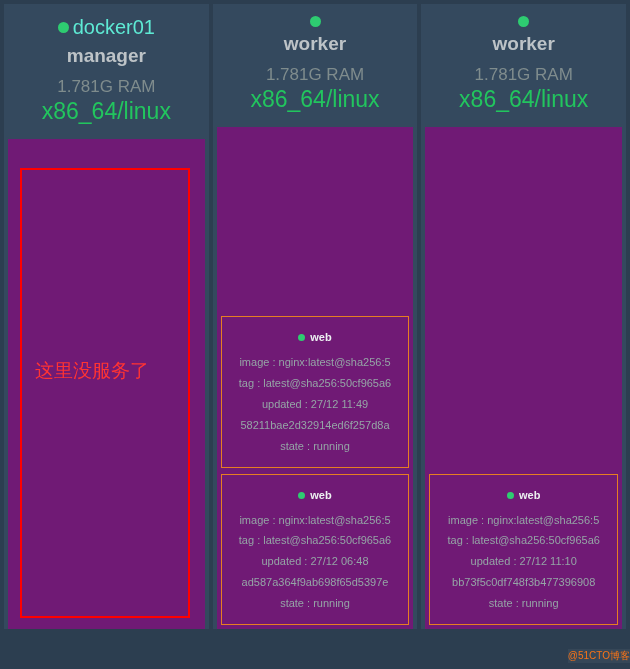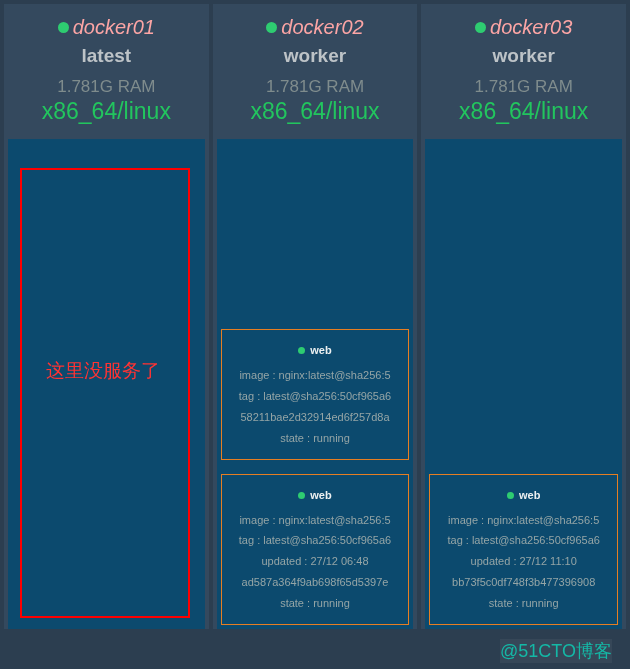--- a/index.html
+++ b/index.html
@@ -38,49 +38,48 @@
       margin-bottom: 6px;
     }
     .status-dot {
       width: 11px;
       height: 11px;
       background: #2ecc71;
       border-radius: 50%;
       display: inline-block;
     }
     .node-name {
-      color: #fca5a5;
+      color: #5eead4;
       font-size: 20px;
-      font-style: italic;
     }
     .node-role {
       color: #bdc3c7;
       font-size: 19px;
       font-weight: bold;
       margin-bottom: 10px;
     }
     .node-ram {
       color: #7f8c8d;
       font-size: 17px;
       margin-bottom: 1px;
     }
     .node-arch {
       color: #22c55e;
       font-size: 23px;
     }
     .tasks-area {
-      background: #0c4a6e;
+      background: #701a75;
       flex: 1;
       margin: 6px 4px 0 4px;
       padding: 4px;
       min-height: 490px;
       display: flex;
       flex-direction: column;
       justify-content: flex-end;
-      gap: 14px;
+      gap: 6px;
     }
     .task-card {
       border: 1px solid #e67e22;
       padding: 10px 4px;
       text-align: center;
       color: #95a5a6;
       font-size: 11px;
       line-height: 1.9;
       overflow: hidden;
     }
@@ -114,67 +113,66 @@
       height: 450px;
       pointer-events: none;
     }
     .red-label {
       position: absolute;
       left: 35px;
       top: 358px;
       color: #ff3333;
       font-size: 19px;
       pointer-events: none;
-      margin-left: 11px;
     }
     .watermark {
       position: absolute;
       bottom: 6px;
-      right: 18px;
-      color: #14b8a6;
-      font-size: 18px;
+      right: 0;
+      color: #f97316;
+      font-size: 10px;
       background: rgba(255,255,255,0.05);
     }
   </style>
 </head>
 <body>
 
 <div class="nodes-container">
 
   <div class="node-column">
     <div class="node-header">
       <div class="node-title">
         <span class="status-dot"></span>
         <span class="node-name">docker01</span>
       </div>
-      <div class="node-role">latest</div>
+      <div class="node-role">manager</div>
       <div class="node-ram">1.781G RAM</div>
       <div class="node-arch">x86_64/linux</div>
     </div>
     <div class="tasks-area"></div>
   </div>
 
   <div class="node-column">
     <div class="node-header">
       <div class="node-title">
         <span class="status-dot"></span>
-        <span class="node-name">docker02</span>
       </div>
       <div class="node-role">worker</div>
       <div class="node-ram">1.781G RAM</div>
       <div class="node-arch">x86_64/linux</div>
     </div>
     <div class="tasks-area">
       <div class="task-card">
         <div class="task-header">
           <span class="task-dot"></span>
           <span class="task-name">web</span>
         </div>
         <div class="task-line">image : nginx:latest@sha256:5</div>
         <div class="task-line">tag : latest@sha256:50cf965a6</div>
+        <div class="task-line">updated : 27/12 11:49</div>
         <div class="task-line">58211bae2d32914ed6f257d8a</div>
         <div class="task-line">state : running</div>
       </div>
       <div class="task-card">
         <div class="task-header">
           <span class="task-dot"></span>
           <span class="task-name">web</span>
         </div>
         <div class="task-line">image : nginx:latest@sha256:5</div>
         <div class="task-line">tag : latest@sha256:50cf965a6</div>
@@ -182,21 +180,20 @@
         <div class="task-line">ad587a364f9ab698f65d5397e</div>
         <div class="task-line">state : running</div>
       </div>
     </div>
   </div>
 
   <div class="node-column">
     <div class="node-header">
       <div class="node-title">
         <span class="status-dot"></span>
-        <span class="node-name">docker03</span>
       </div>
       <div class="node-role">worker</div>
       <div class="node-ram">1.781G RAM</div>
       <div class="node-arch">x86_64/linux</div>
     </div>
     <div class="tasks-area">
       <div class="task-card">
         <div class="task-header">
           <span class="task-dot"></span>
           <span class="task-name">web</span>

